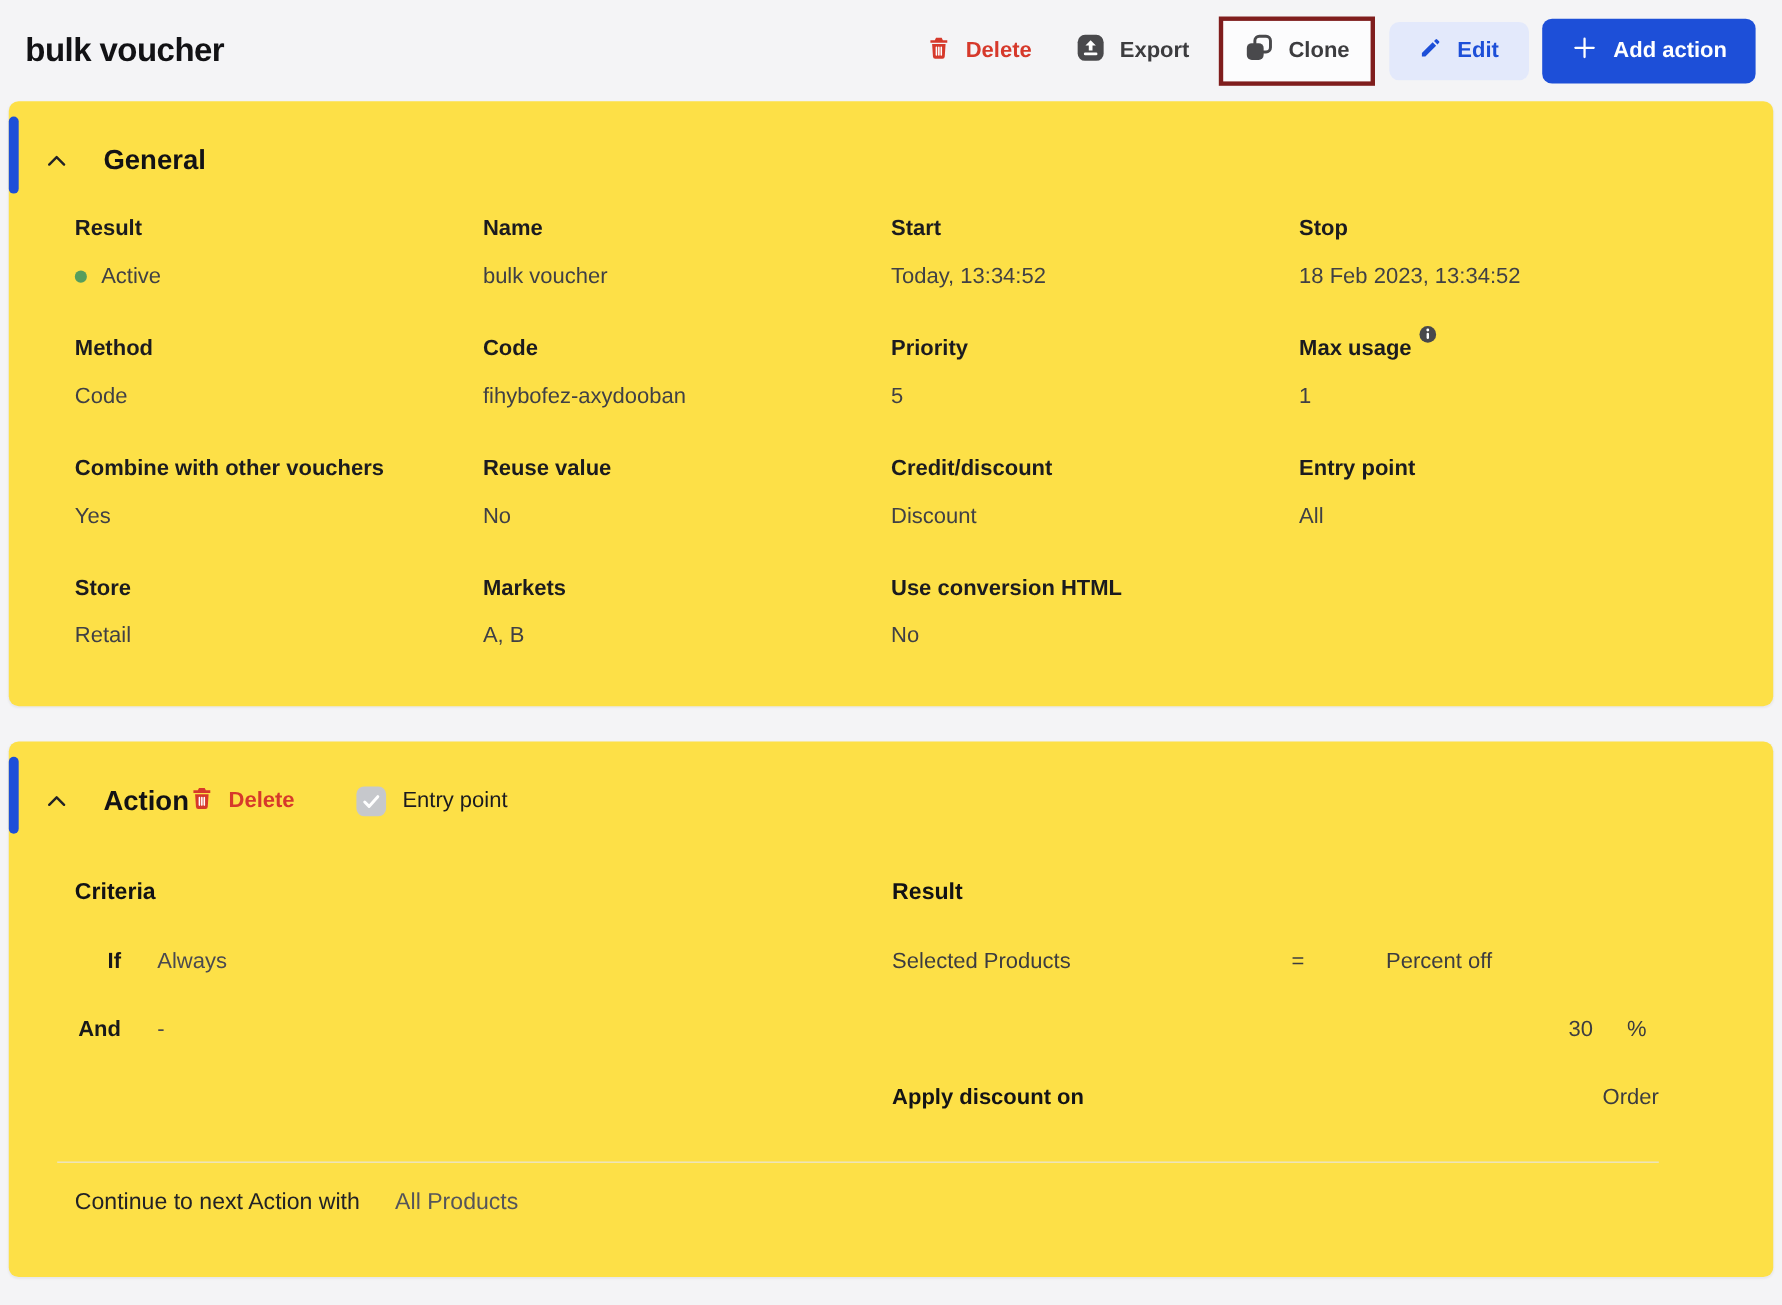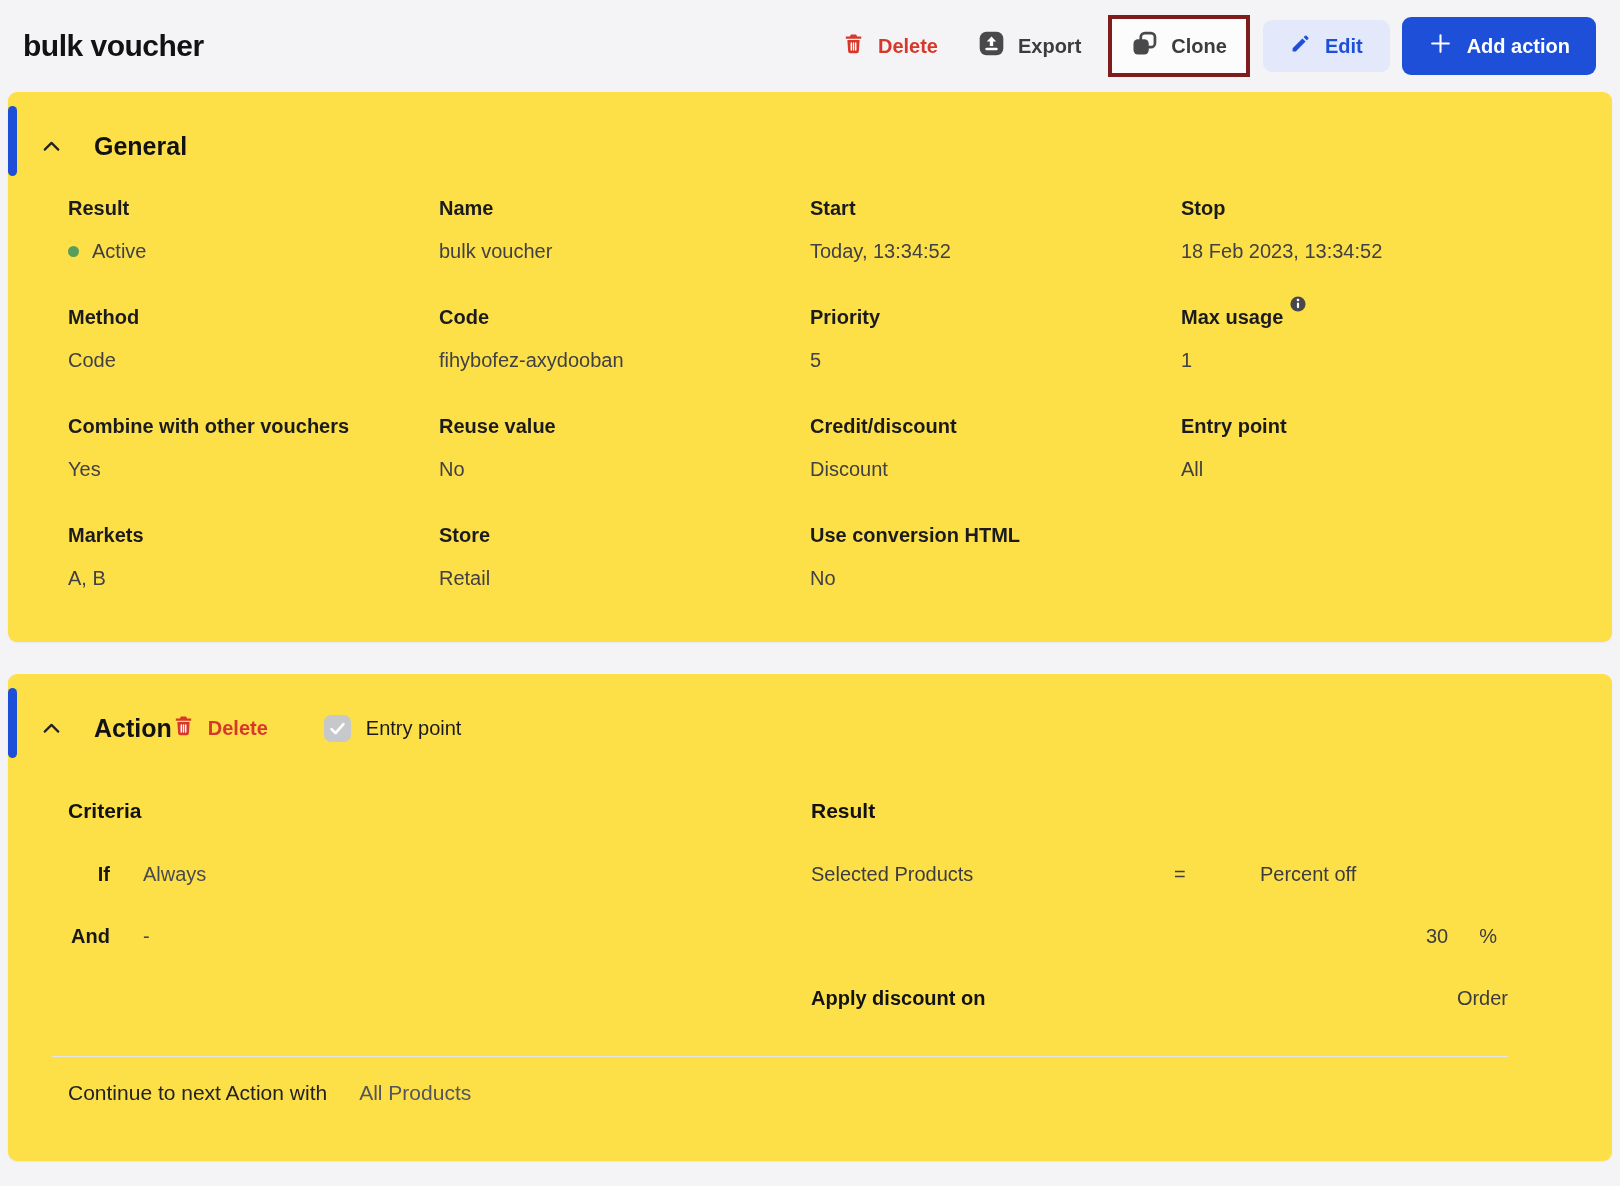--- a/index.html
+++ b/index.html
@@ -244,29 +244,29 @@
     </div>
     <div>
       <div class="f-label">
           <span>Entry point</span>
         </div>
       <div class="f-value">All</div>
     </div>
 
     <div>
       <div class="f-label">
+          <span>Store</span>
+        </div>
+      <div class="f-value">Retail</div>
+    </div>
+    <div>
+      <div class="f-label">
           <span>Markets</span>
         </div>
       <div class="f-value">A, B</div>
-    </div>
-    <div>
-      <div class="f-label">
-          <span>Store</span>
-        </div>
-      <div class="f-value">Retail</div>
     </div>
     <div>
       <div class="f-label">
           <span>Use conversion HTML</span>
         </div>
       <div class="f-value">No</div>
     </div>
     <div></div>
   </div>
 </div>

